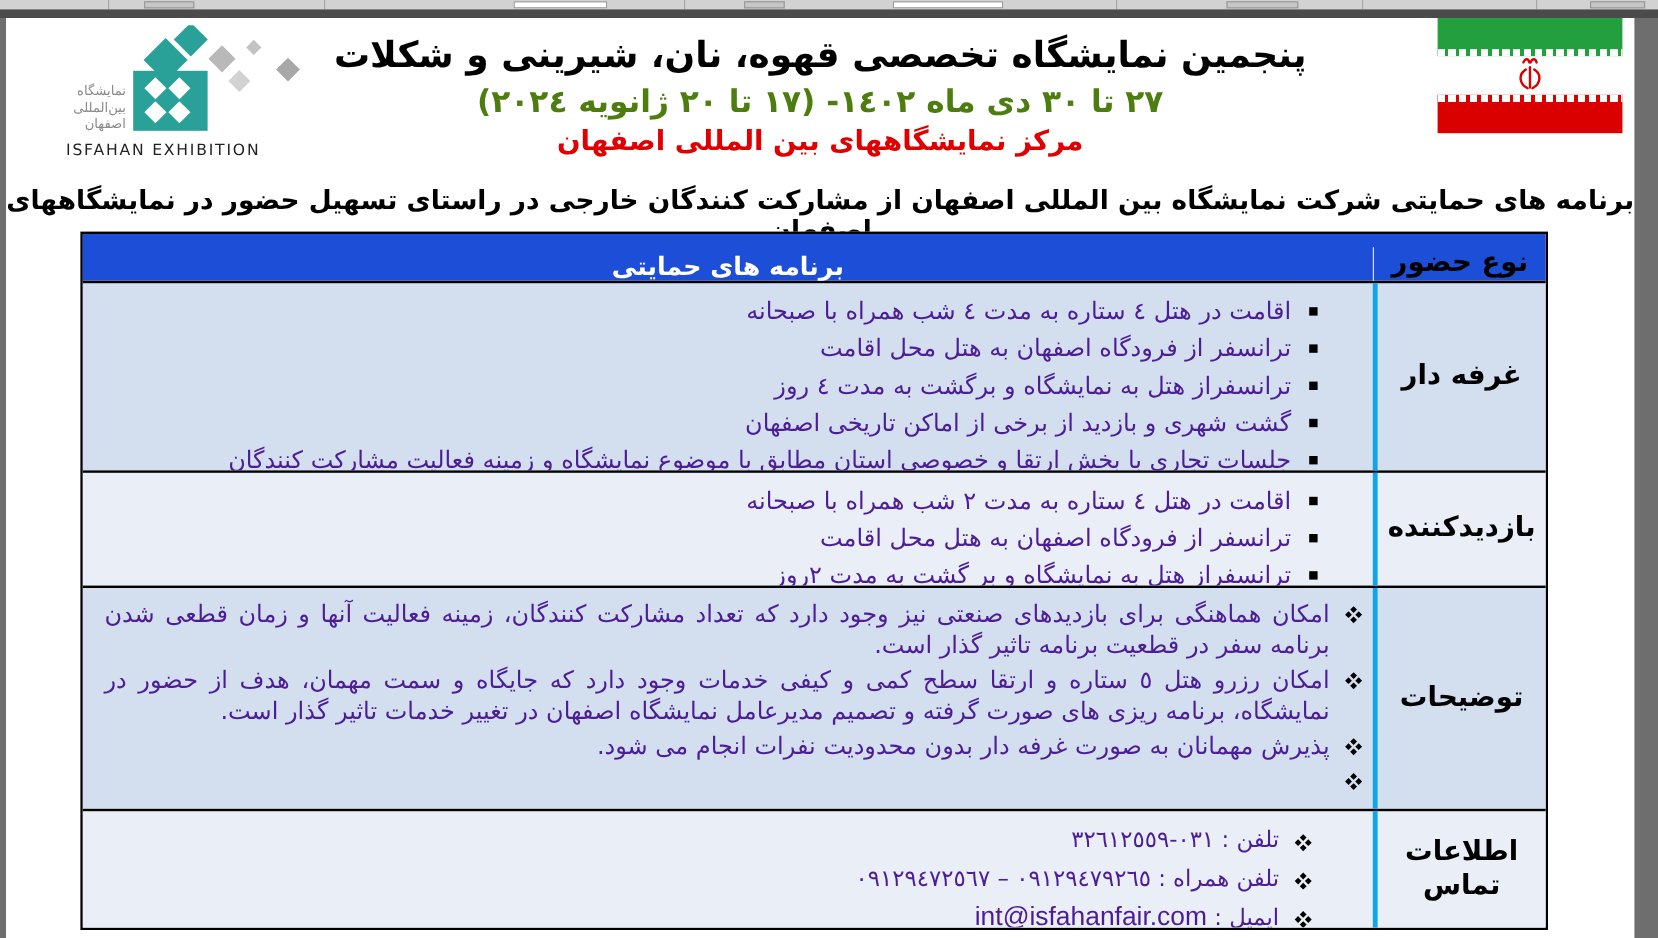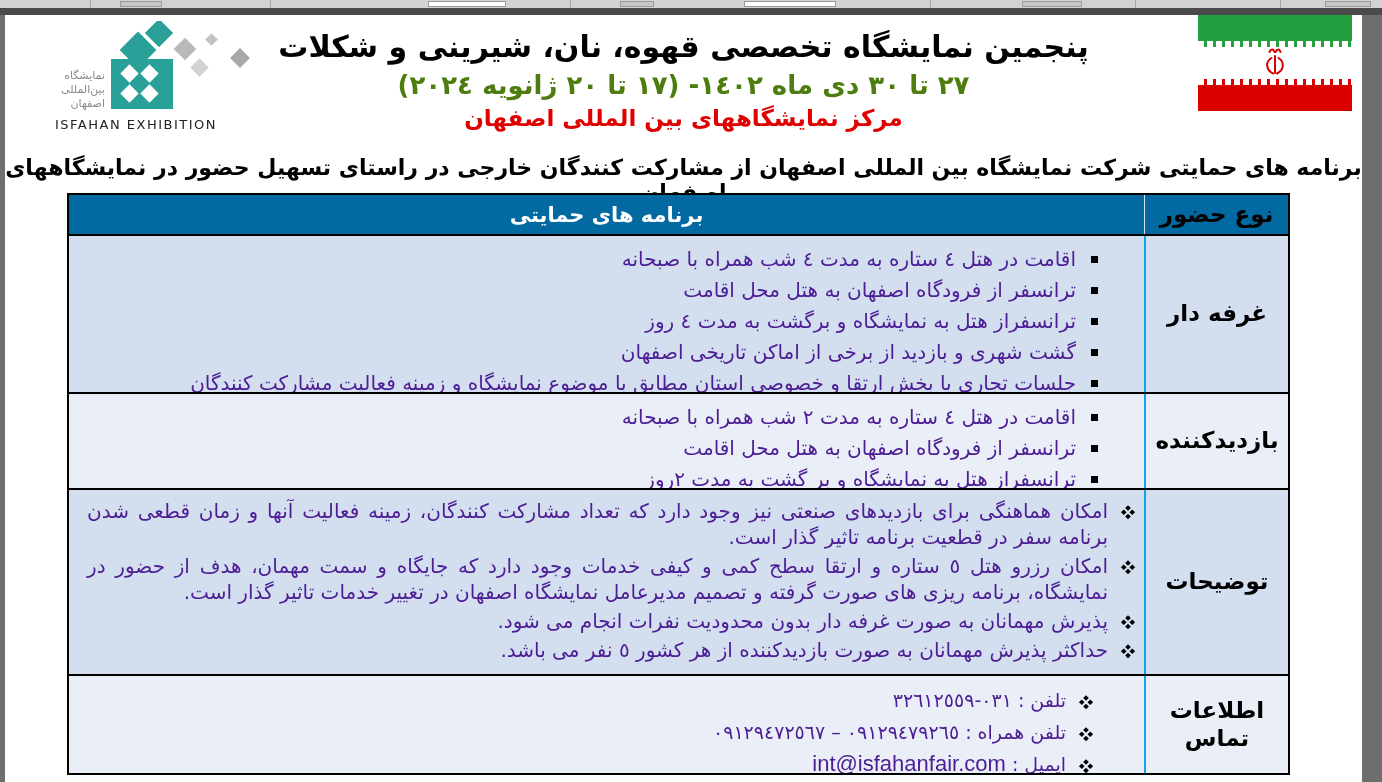--- a/index.html
+++ b/index.html
@@ -34,35 +34,35 @@
   
   .titles { position:absolute; left:0; top:14px; width:1357px; text-align:center; }
   .main-title { font-size:30px; font-weight:800; color:#000; letter-spacing:0; }
   .date-line  { font-size:26px; font-weight:700; color:#4d7c0f; margin-top:6px; }
   .venue-line { font-size:23px; font-weight:800; color:#e00000; margin-top:5px; }
   .subtitle { position:absolute; left:0; top:140px; width:1357px; text-align:center;
     font-size:22px; font-weight:900; color:#000; }
 
   
   .tbl { position:absolute; left:62px; top:178px; width:1223px; border:2px solid #000; background:#fff; }
-  .thead { display:flex; height:39px; background:#0369a1; }
+  .thead { display:flex; height:39px; background:#1d4ed8;align-items:flex-end; }
   .thead .cell-content { flex:1; display:flex; align-items:center; justify-content:center; }
   .thead .cell-label { width:144px; display:flex; align-items:center; justify-content:center;
       border-left:1px solid #d4e4f2; }
   .thead span { color:#fff; font-weight:bold; font-size:21px; }
 
   .trow { display:flex; border-top:2px solid #000; }
   .trow:nth-child(odd)  { background:#d3deef; }
   .trow:nth-child(even) { background:#e9eef7; }
   .trow:nth-child(1) { height:158px; }
   .trow:nth-child(2) { height:96px; }
   .trow:nth-child(3) { height:186px; }
   .trow:nth-child(4) { height:99px;gap:10px; }
   .cell-content { flex:1; overflow:hidden; }
-  .cell-label { width:144px; border-left:2px solid #0ea5e9; display:flex; align-items:center; justify-content:center; }
+  .cell-label { width:144px; border-left:4px solid #0ea5e9; display:flex; align-items:center; justify-content:center; }
   .cell-label span { font-size:23px; font-weight:800; color:#000; text-align:center; line-height:1.2; }
 
   ul.blist { list-style:none; padding:8px 44px 0 14px; }
   ul.blist.tight { padding:8px 12px 0 18px; }
   ul.blist li { position:relative; padding-right:24px; text-align:right;
     font-size:20px; line-height:31px; color:#4c1d95; }
   ul.blist.tight li { font-size:20px; line-height:26px; margin-bottom:3px; }
   ul.blist.justify li { text-align:justify; text-align-last:right; }
   ul.blist.contact li { line-height:32px; font-size:19px; }
 
@@ -178,21 +178,21 @@
           <div class="cell-label" dir="rtl">
             <span>بازدیدکننده</span>
           </div>
         </div>
         <div class="trow">
           <div class="cell-content" dir="rtl">
             <ul class="blist diamond tight justify">
               <li><span class="bullet diamond"></span><span class="item-text">امکان هماهنگی برای بازدیدهای صنعتی نیز وجود دارد که تعداد مشارکت کنندگان، زمینه فعالیت آنها و زمان قطعی شدن برنامه سفر در قطعیت برنامه تاثیر گذار است.</span></li>
               <li><span class="bullet diamond"></span><span class="item-text">امکان رزرو هتل ٥ ستاره و ارتقا سطح کمی و کیفی خدمات وجود دارد که جایگاه و سمت مهمان، هدف از حضور در نمایشگاه، برنامه ریزی های صورت گرفته و تصمیم مدیرعامل نمایشگاه اصفهان در تغییر خدمات تاثیر گذار است.</span></li>
               <li><span class="bullet diamond"></span><span class="item-text">پذیرش مهمانان به صورت غرفه دار بدون محدودیت نفرات انجام می شود.</span></li>
-              <li><span class="bullet diamond"></span><span class="item-text">حداکثر پذیرش مهمانان به صورت بازدیدکننده از هر کشور ٥ نفر می باشد.</span></li>
+              <li><span class="bullet diamond"></span></li>
             </ul>
           </div>
           <div class="cell-label" dir="rtl">
             <span>توضیحات</span>
           </div>
         </div>
         <div class="trow">
           <div class="cell-content" dir="rtl">
             <ul class="blist diamond contact">
               <li><span class="bullet diamond"></span><span class="c-label">تلفن :</span> <span class="c-value" dir="ltr">٠٣١-٣٢٦١٢٥٥٩</span></li>

